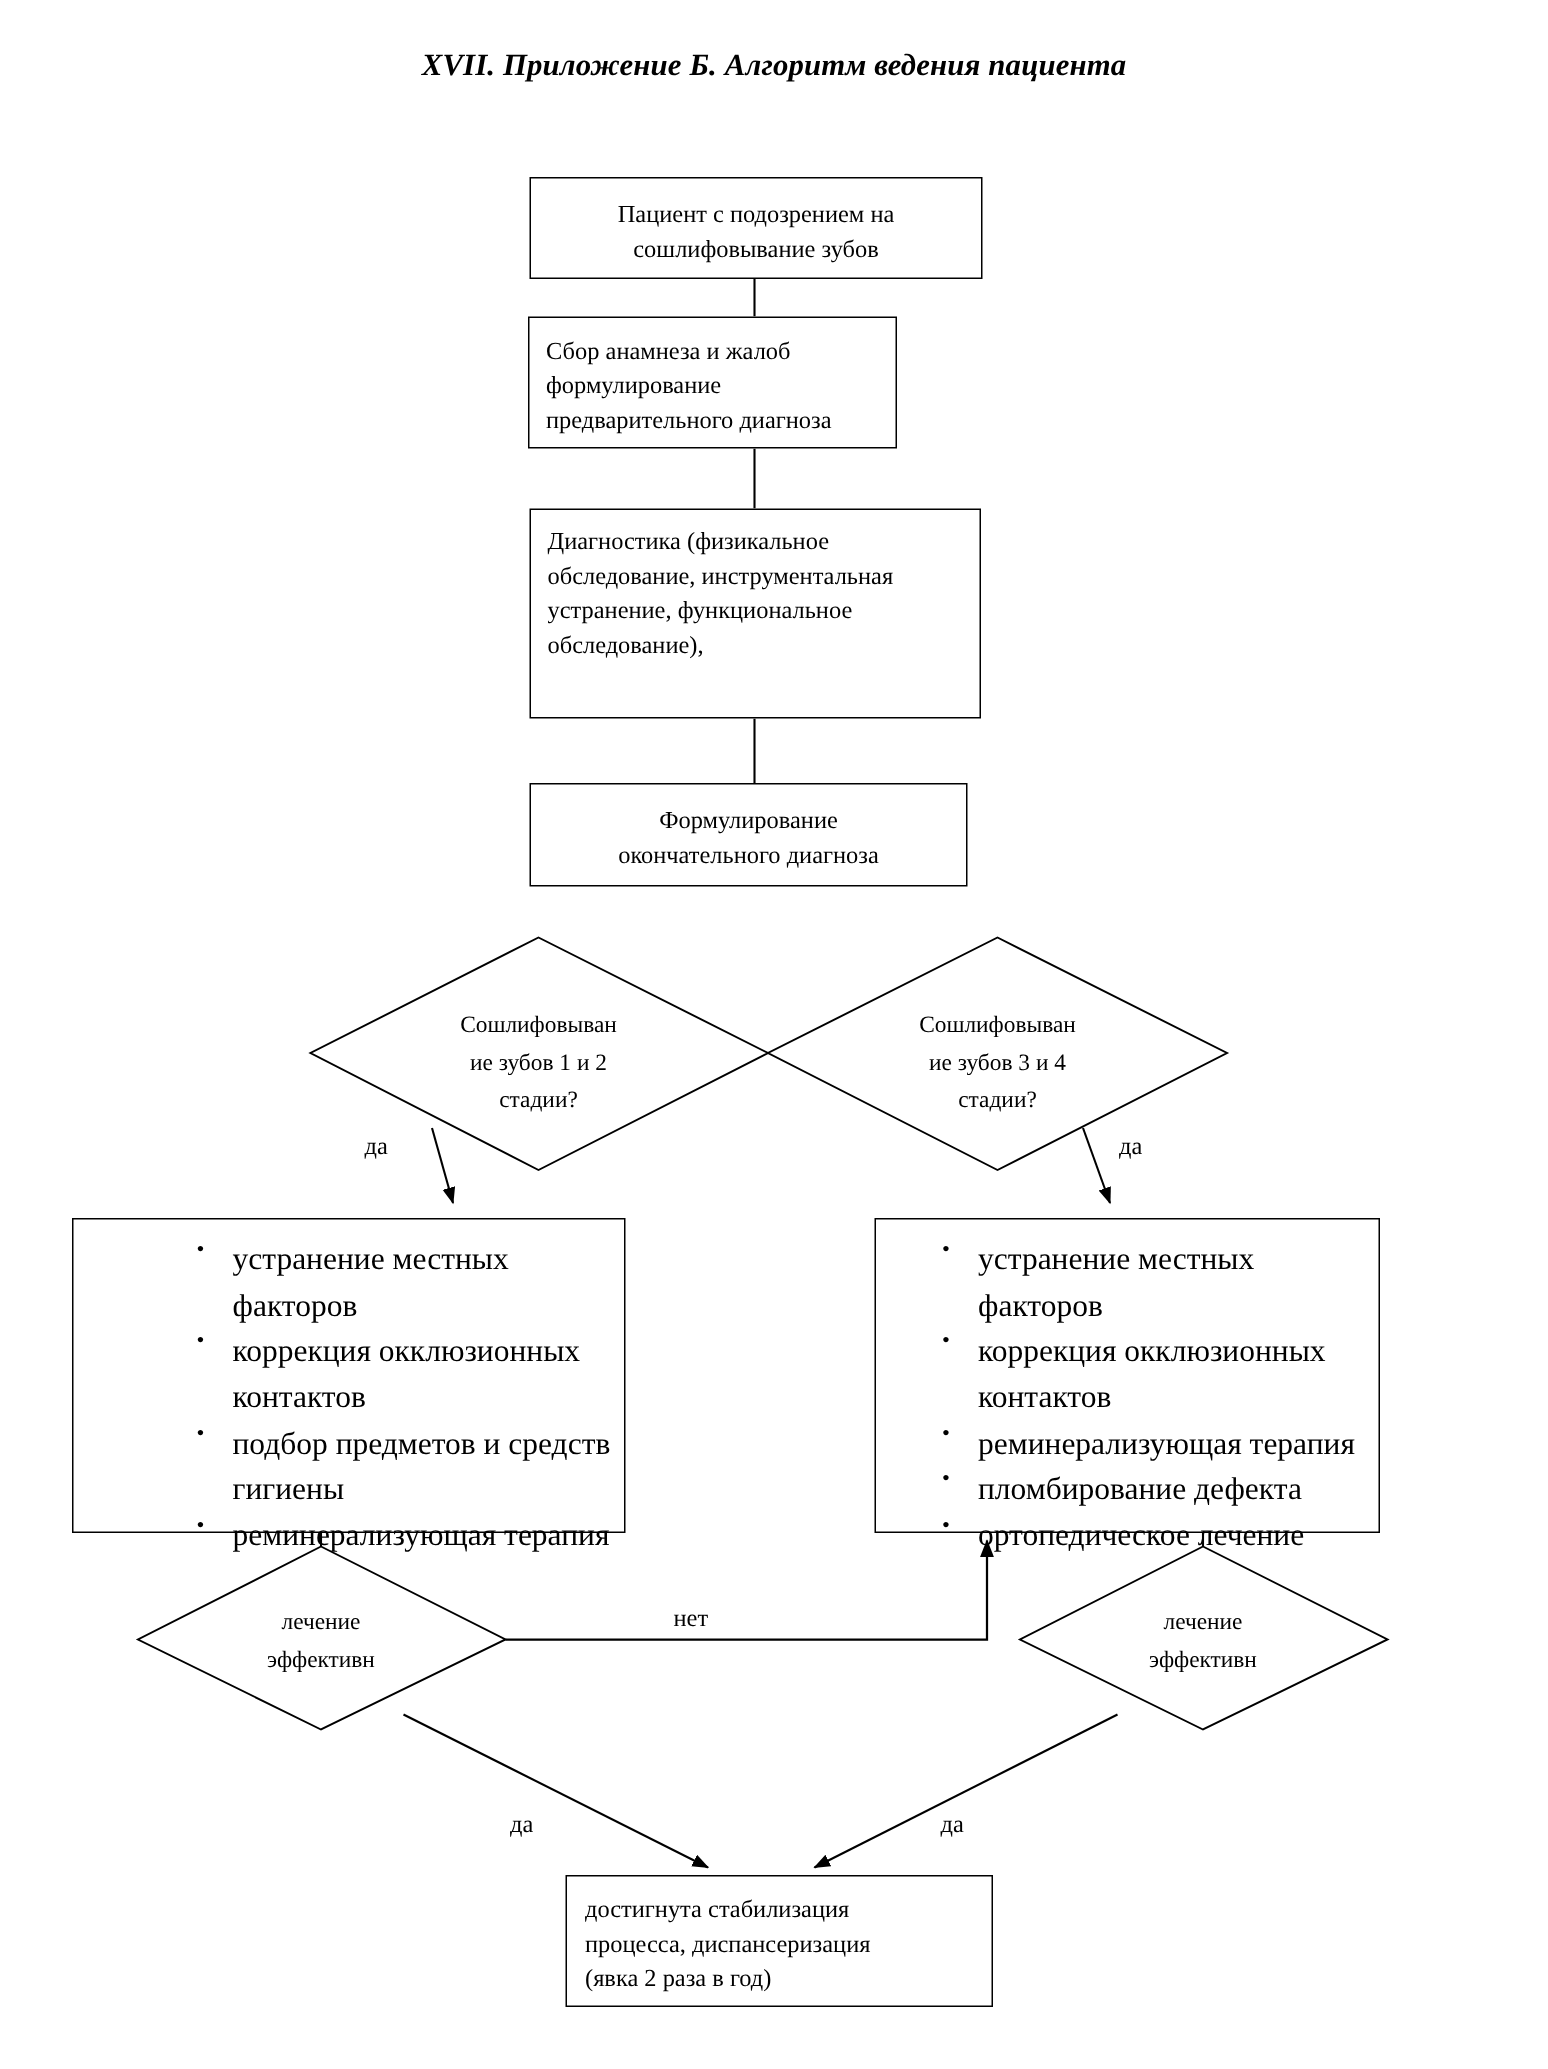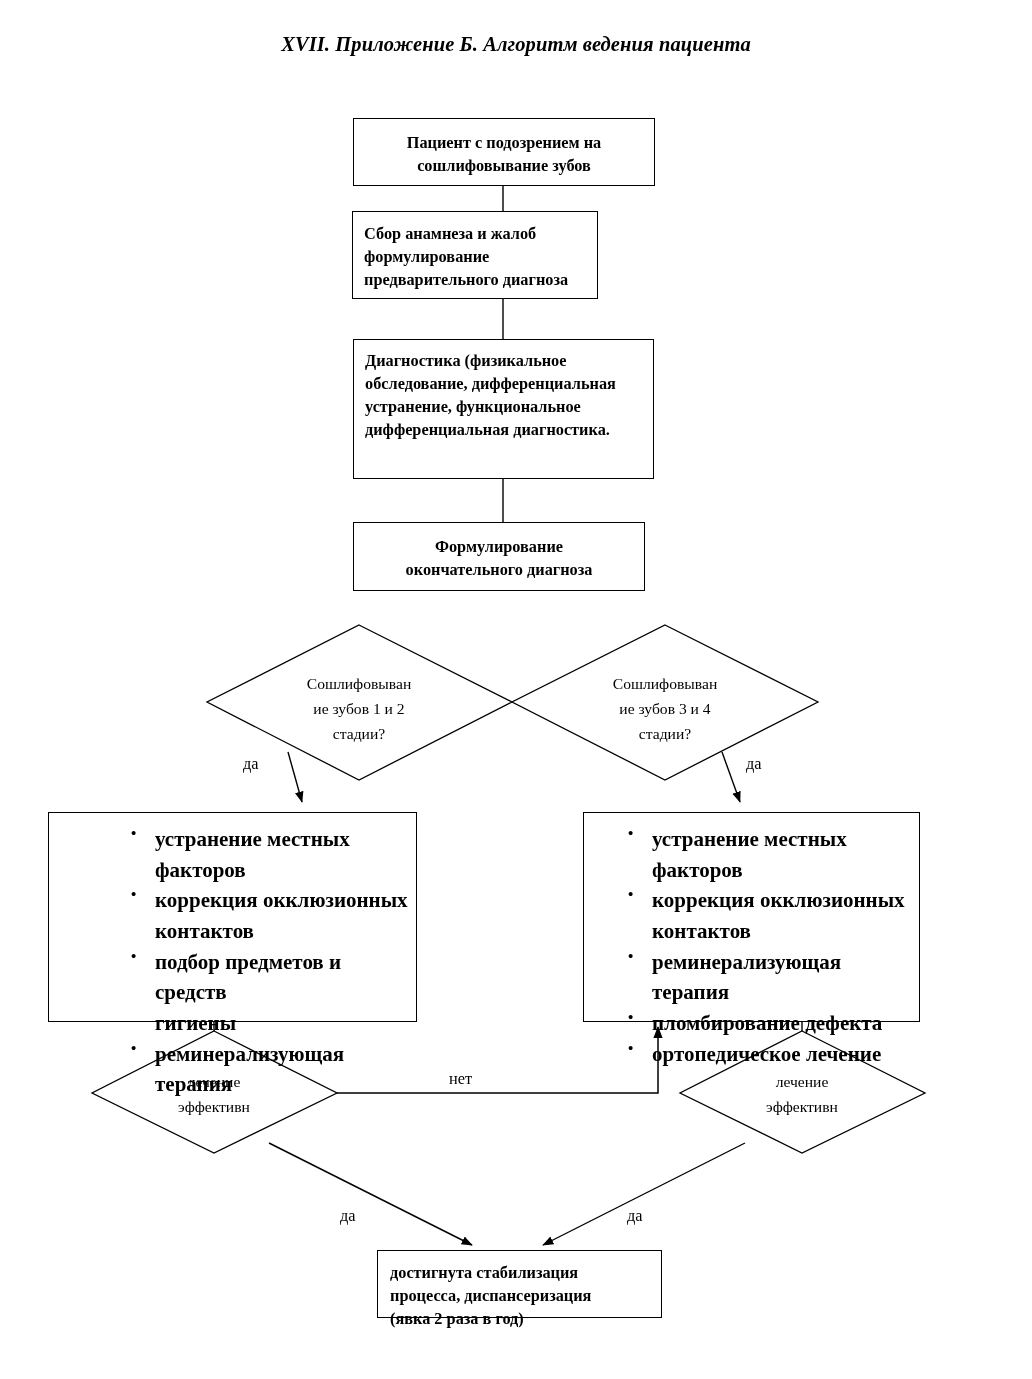--- a/index.html
+++ b/index.html
@@ -41,21 +41,20 @@
     width: 1032px;
     height: 1379px;
   }
   .node-box {
     position: absolute;
     box-sizing: border-box;
     border: 1.3px solid #000000;
     background: #ffffff;
     font-size: 16.3px;
     line-height: 1.42;
-    font-weight: bold;
   }
   .node-box .inner {
     position: absolute;
     left: 0;
     right: 0;
   }
   .center-txt {
     text-align: center;
   }
   .left-txt {
@@ -146,23 +145,23 @@
     <div class="inner left-txt" style="top:10px; padding-left:11px;">
       <div>Сбор анамнеза и жалоб</div>
       <div>формулирование</div>
       <div>предварительного диагноза</div>
     </div>
   </div>
 
   <div class="node-box" style="left:353px; top:339px; width:301px; height:140px;padding-left:45px;">
     <div class="inner left-txt" style="top:9px; padding-left:11px;">
       <div>Диагностика (физикальное</div>
-      <div>обследование, дифференциальная</div>
+      <div>обследование, инструментальная</div>
       <div>устранение, функциональное</div>
-      <div>дифференциальная диагностика.</div>
+      <div>обследование),</div>
     </div>
   </div>
 
   <div class="node-box" style="left:353px; top:522px; width:292px; height:69px;">
     <div class="inner center-txt" style="top:12px;">
       <div>Формулирование</div>
       <div>окончательного диагноза</div>
     </div>
   </div>
 
@@ -196,21 +195,21 @@
     <ul class="bullets" style="margin-top:11px; margin-left:35px; margin-right:8px;">
       <li style="white-space:pre-line;">устранение местных факторов</li>
       <li style="white-space:pre-line;">коррекция окклюзионных
 контактов</li>
       <li style="white-space:pre-line;">реминерализующая терапия</li>
       <li style="white-space:pre-line;">пломбирование дефекта</li>
       <li style="white-space:pre-line;">ортопедическое лечение</li>
     </ul>
   </div>
 
-  <div class="node-box" style="left:377px; top:1250px; width:285px; height:68px;">
+  <div class="node-box" style="left:377px; top:1250px; width:285px; height:88px;">
     <div class="inner left-txt" style="top:10px; padding-left:12px;">
       <div>достигнута стабилизация</div>
       <div>процесса, диспансеризация</div>
       <div>(явка 2 раза в год)</div>
     </div>
   </div>
 
   <div class="edge-label" style="left:243px; top:754px;">да</div>
 
   <div class="edge-label" style="left:746px; top:754px;">да</div>

